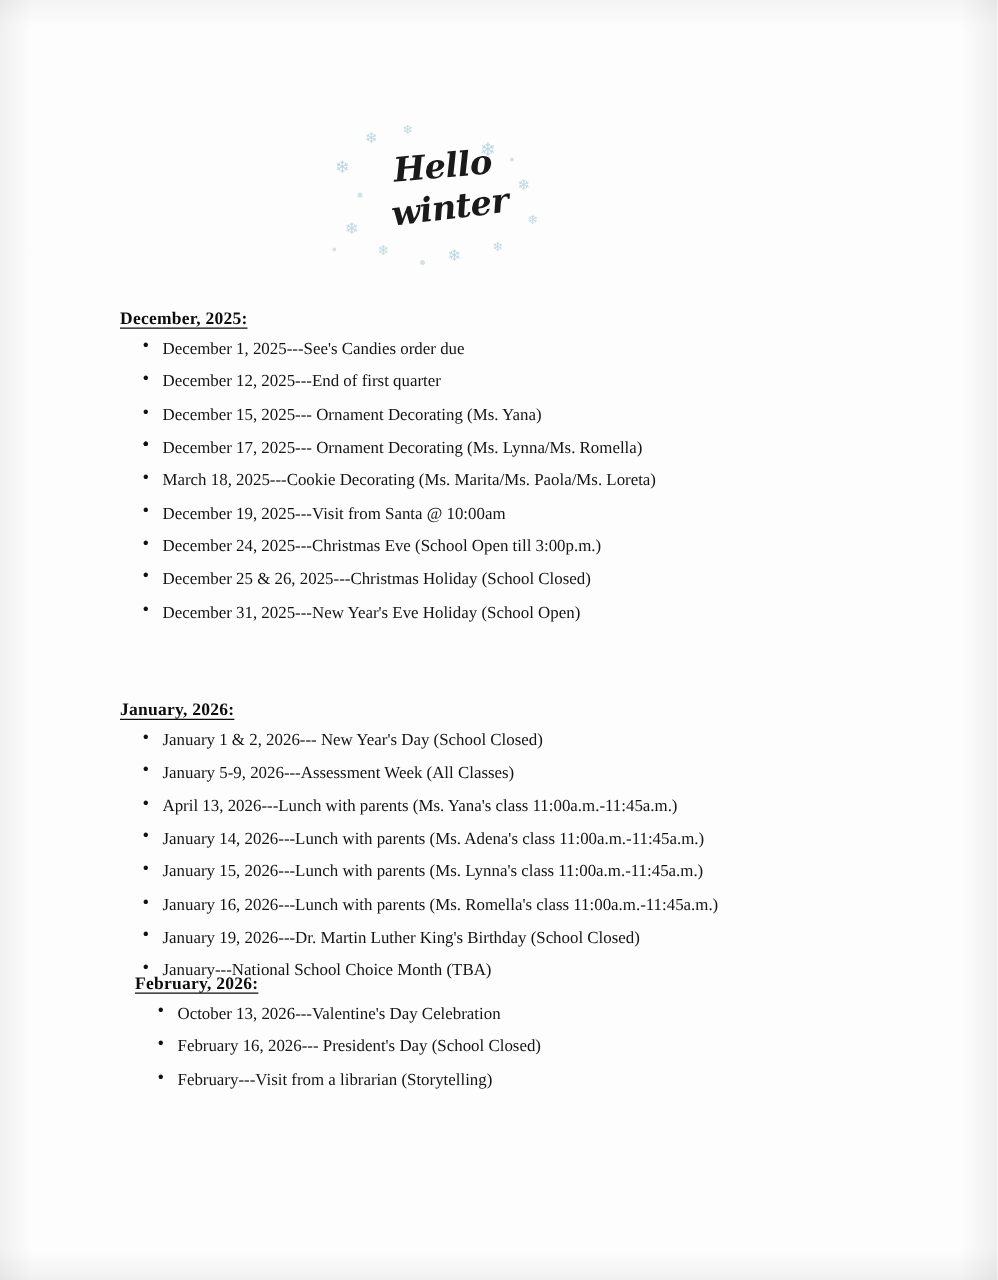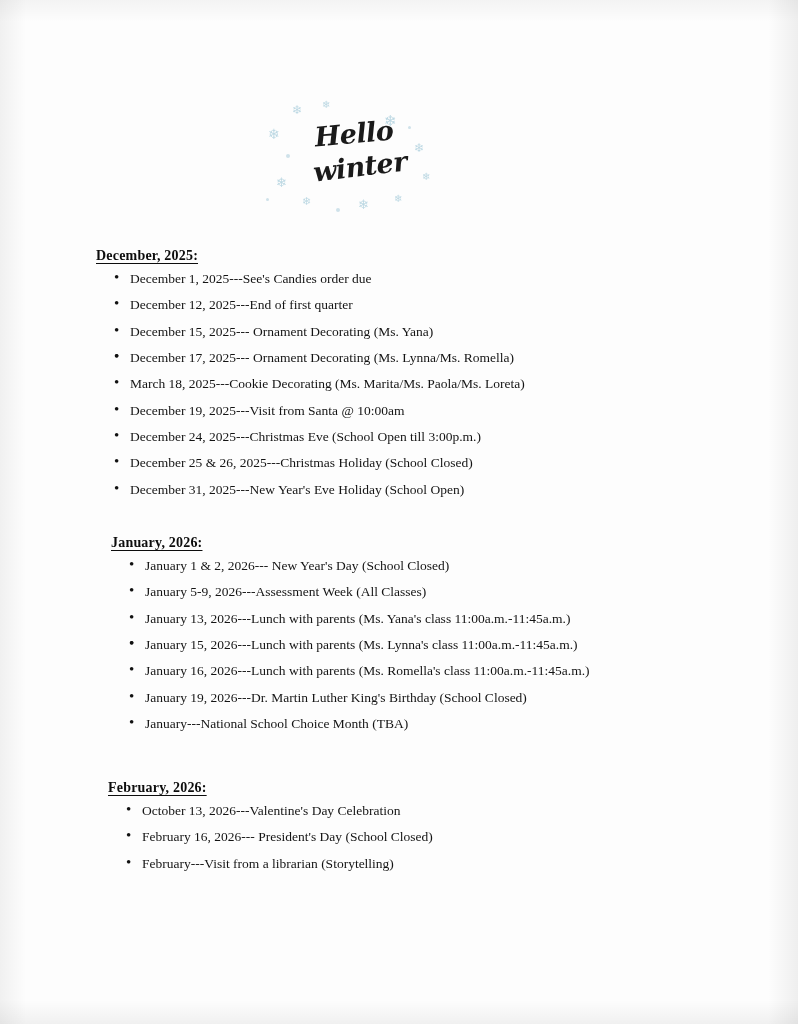--- a/index.html
+++ b/index.html
@@ -112,21 +112,21 @@
     white-space: nowrap;
   }
   ul.items li .bullet {
     position: absolute;
     left: -16px;
     top: -3px;
     font-size: 15px;
     color: #111;
   }
   .sec-december { top: 248px; }
-  .sec-january  { top: 535px; margin-left: 15px; }
+  .sec-january  { top: 561px; }
   .sec-february { top: 780px; margin-left: 12px; }
 </style>
 </head>
 <body>
 
 <div class="page"></div>
 
 <div class="content">
 
   <div class="header-art">
@@ -165,22 +165,22 @@
       <li><span class="bullet">•</span><span>December 25 &amp; 26, 2025---Christmas Holiday (School Closed)</span></li>
       <li><span class="bullet">•</span><span>December 31, 2025---New Year's Eve Holiday (School Open)</span></li>
     </ul>
   </div>
 
   <div class="section sec-january">
     <h2 class="section-heading">January, 2026:</h2>
     <ul class="items">
       <li><span class="bullet">•</span><span>January 1 &amp; 2, 2026--- New Year's Day (School Closed)</span></li>
       <li><span class="bullet">•</span><span>January 5-9, 2026---Assessment Week (All Classes)</span></li>
-      <li><span class="bullet">•</span><span>January 13, 2026---Lunch with parents (Ms. Yana's class 11:00a.m.-11:45a.m.)</span></li>
-      <li><span class="bullet">•</span></li>
+      <li><span class="bullet">•</span><span>April 13, 2026---Lunch with parents (Ms. Yana's class 11:00a.m.-11:45a.m.)</span></li>
+      <li><span class="bullet">•</span><span>January 14, 2026---Lunch with parents (Ms. Adena's class 11:00a.m.-11:45a.m.)</span></li>
       <li><span class="bullet">•</span><span>January 15, 2026---Lunch with parents (Ms. Lynna's class 11:00a.m.-11:45a.m.)</span></li>
       <li><span class="bullet">•</span><span>January 16, 2026---Lunch with parents (Ms. Romella's class 11:00a.m.-11:45a.m.)</span></li>
       <li><span class="bullet">•</span><span>January 19, 2026---Dr. Martin Luther King's Birthday (School Closed)</span></li>
       <li><span class="bullet">•</span><span>January---National School Choice Month (TBA)</span></li>
     </ul>
   </div>
 
   <div class="section sec-february">
     <h2 class="section-heading">February, 2026:</h2>
     <ul class="items">

